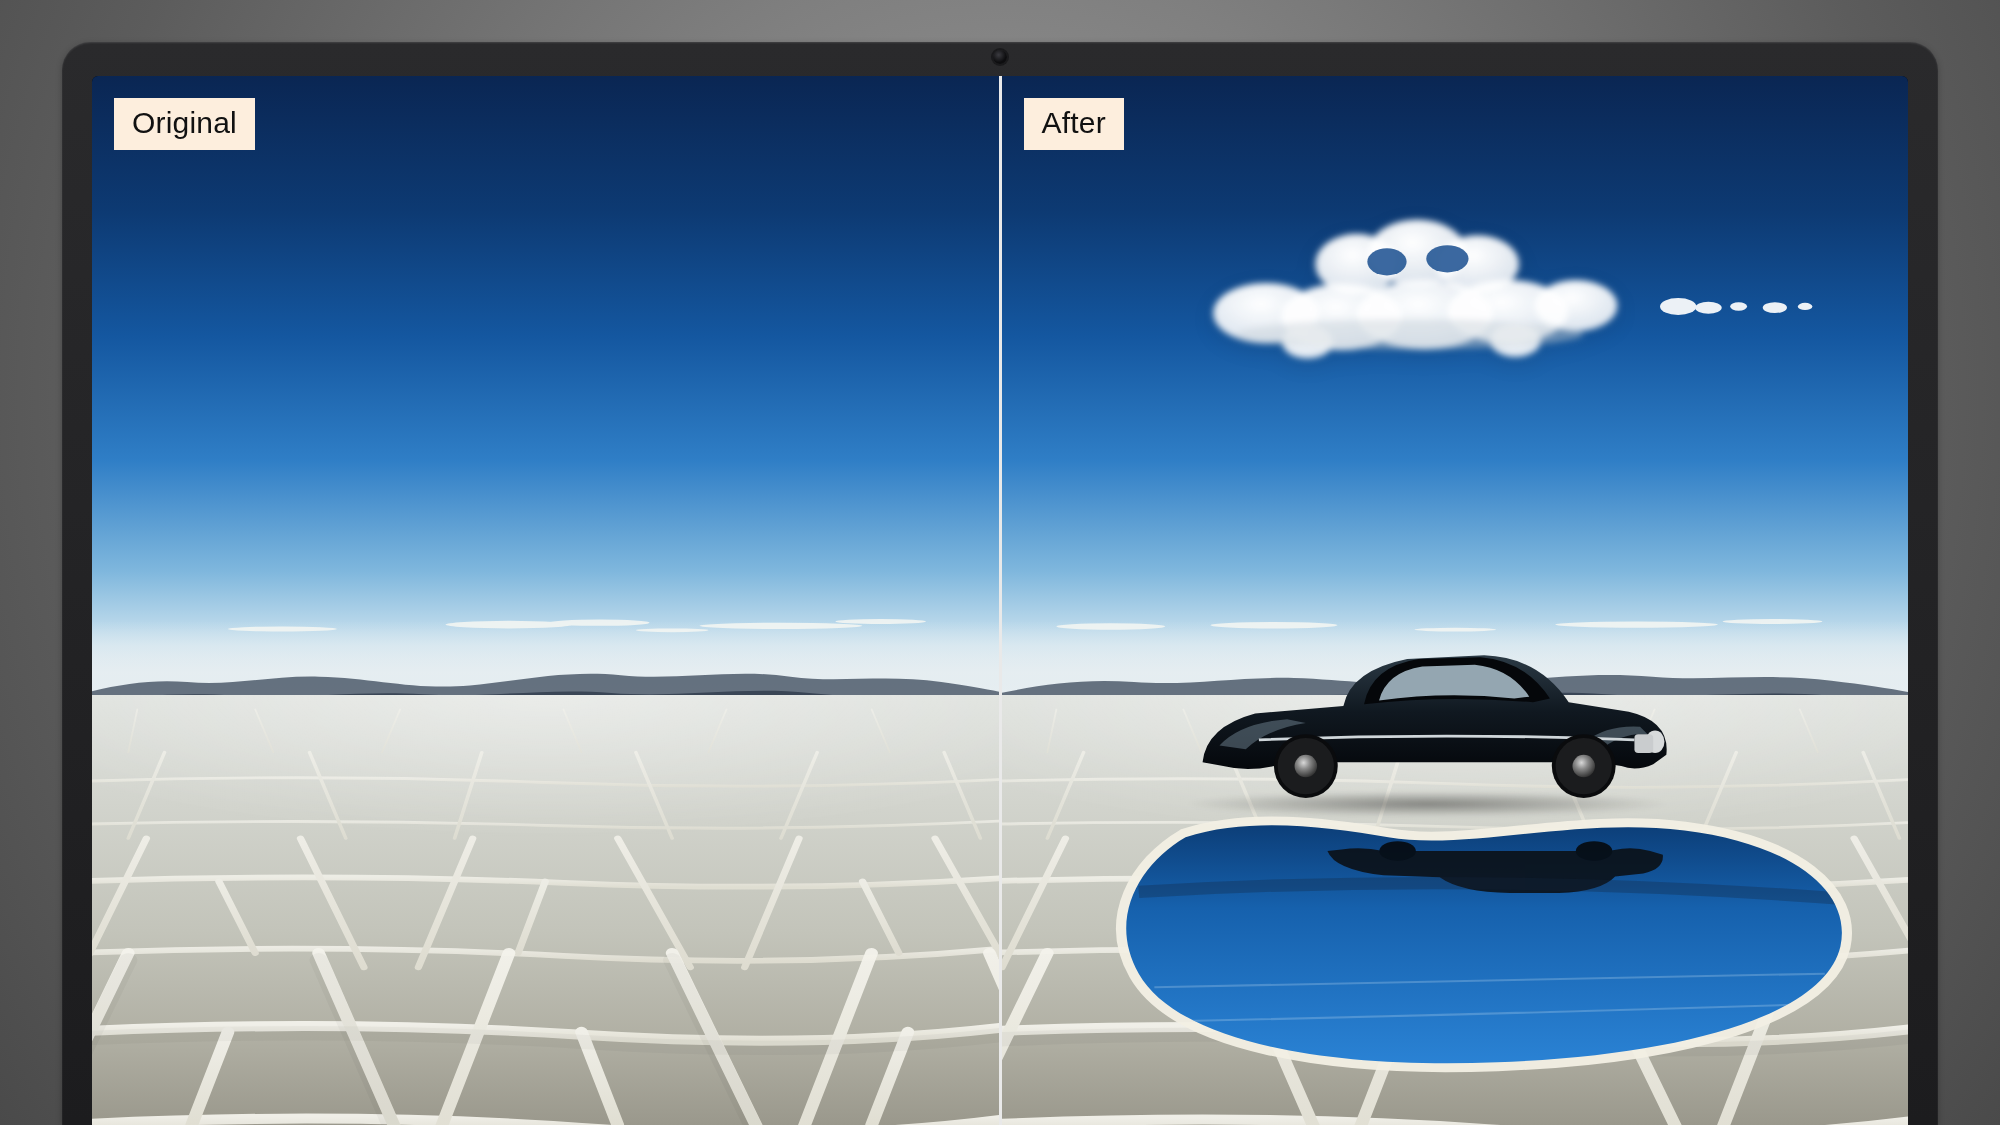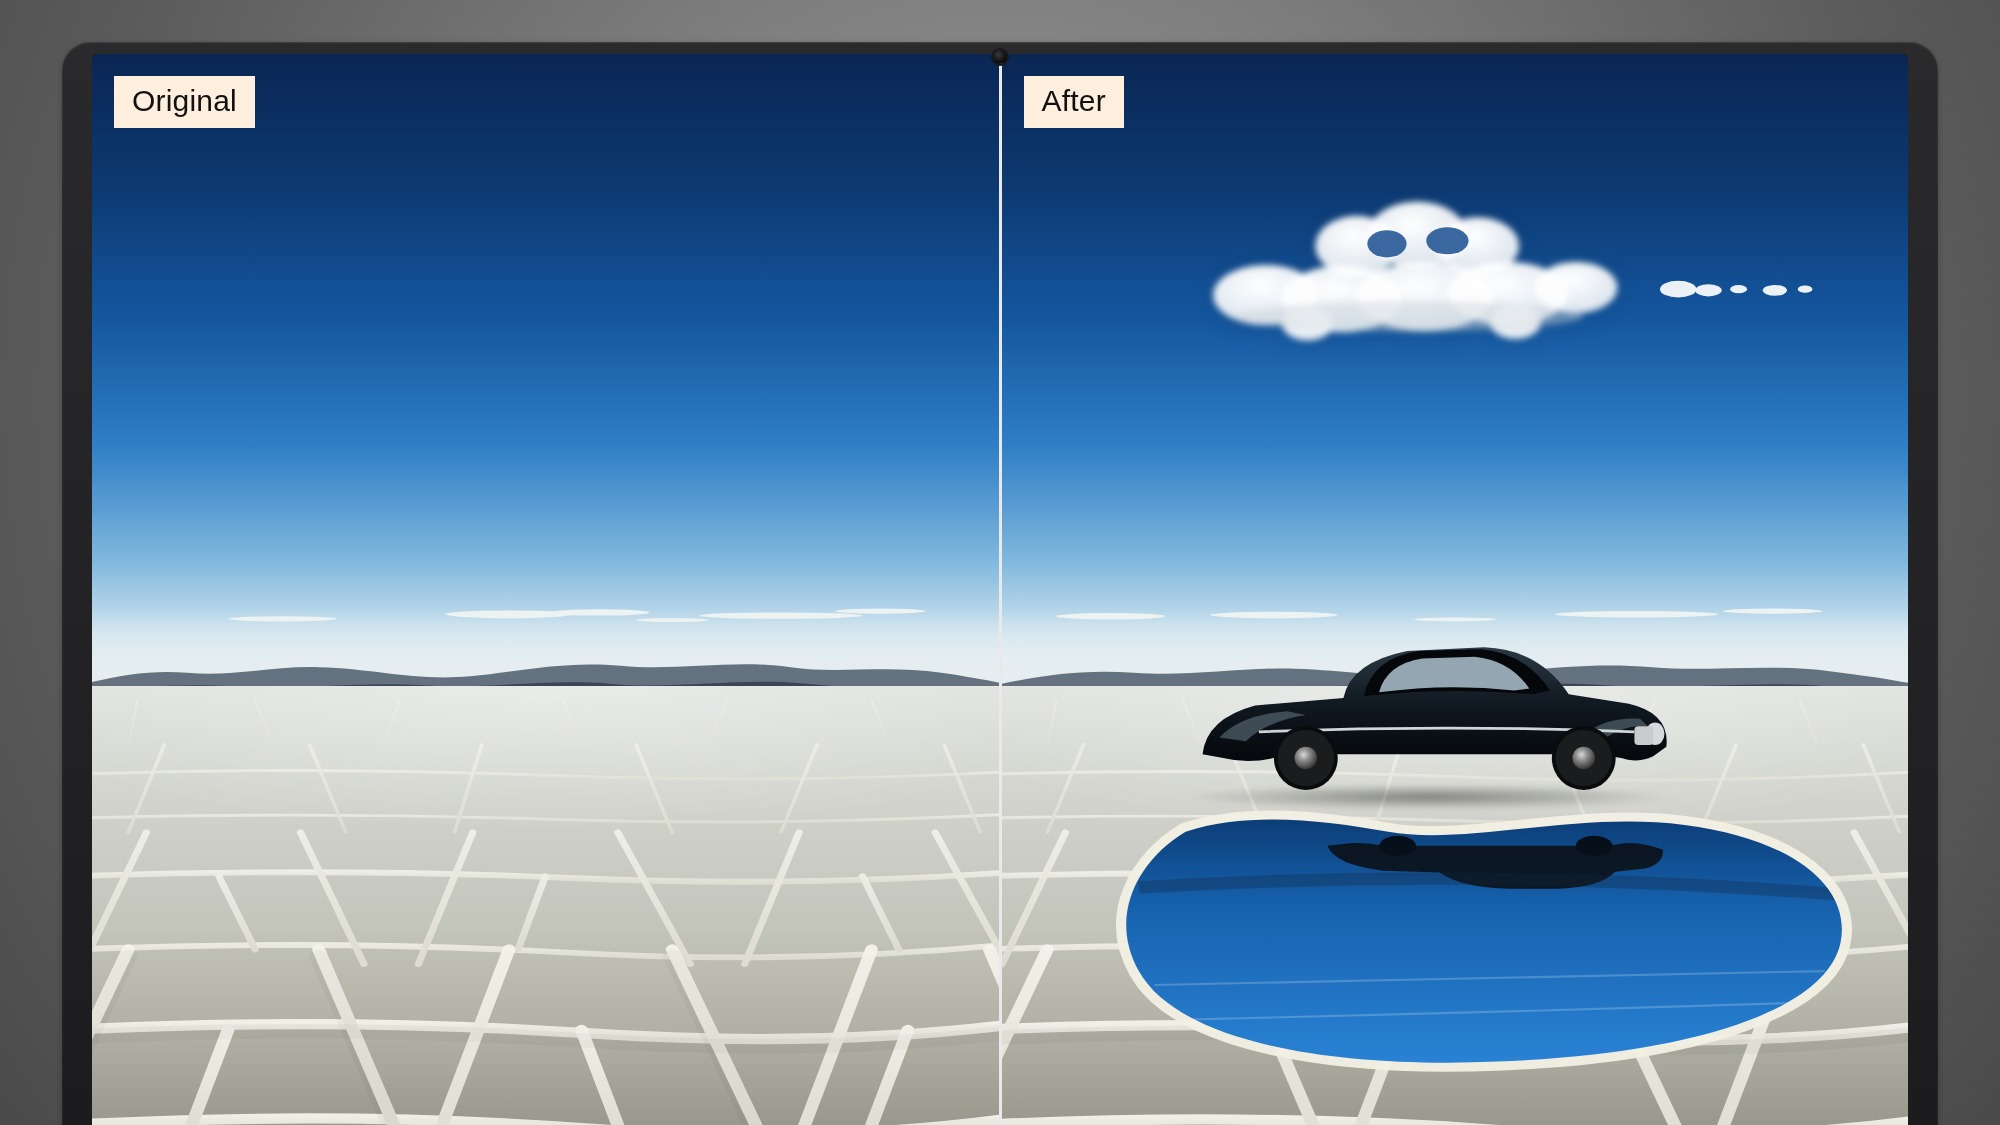--- a/index.html
+++ b/index.html
@@ -18,21 +18,21 @@
   }
   .monitor {
     position: absolute;
     left: 62px;
     top: 42px;
     width: 1876px;
     height: 1083px; 
     border-radius: 28px 28px 0 0;
     background: linear-gradient(180deg, #2a2a2c 0%, #1c1c1e 100%);
     box-shadow: 0 2px 6px rgba(0,0,0,.25), inset 0 1px 2px rgba(255,255,255,.12);
-    padding: 12px 30px 0 30px;
+    padding: 34px 30px 0 30px;
     box-sizing: border-box;
   }
   .camera {
     position: absolute;
     top: 50px;
     left: 50%;
     transform: translateX(-50%);
     width: 14px;
     height: 14px;
     border-radius: 50%;

